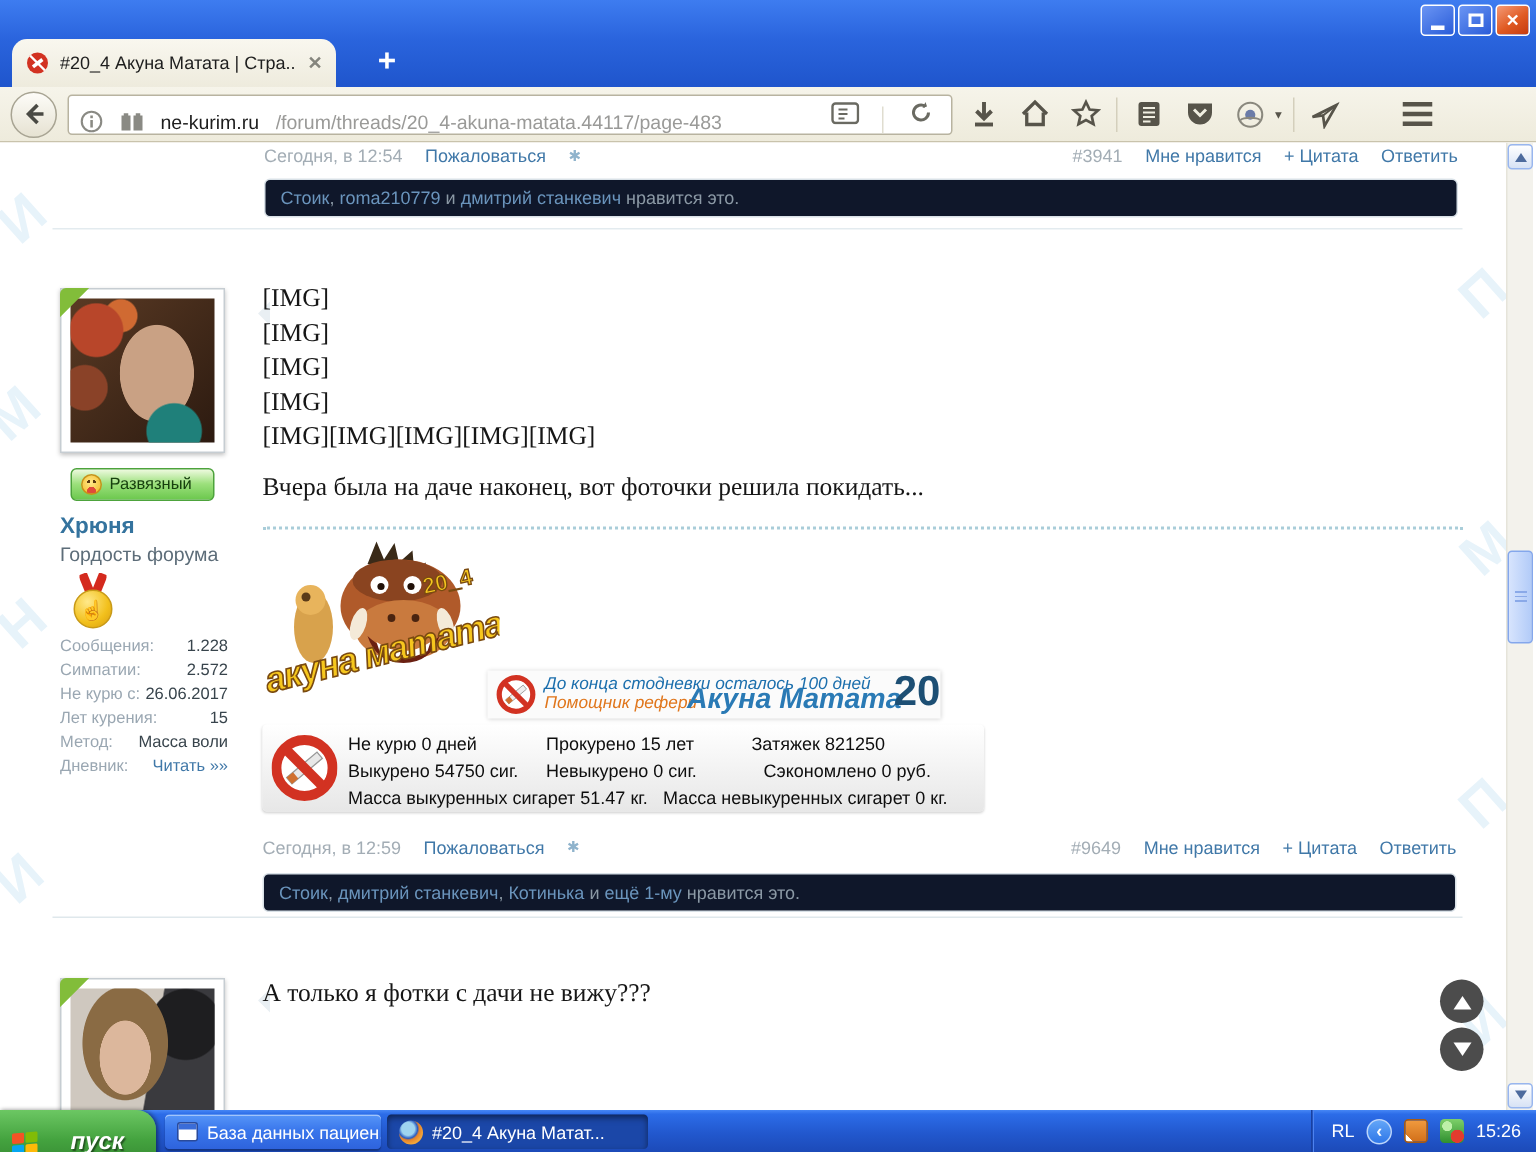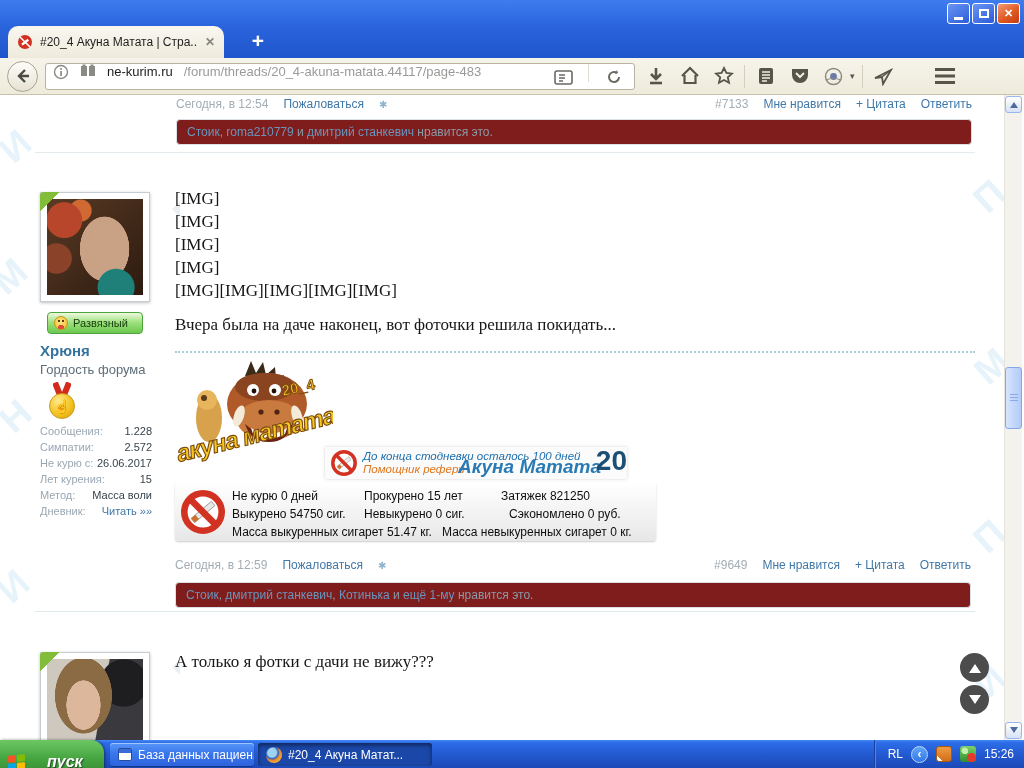--- a/index.html
+++ b/index.html
@@ -26,38 +26,38 @@
   .newtab{position:absolute;left:240px;top:28px;color:#fff;font-size:21px;font-weight:bold;width:36px;height:28px;text-align:center;line-height:26px}
 
   
   .navbar{position:absolute;top:58px;width:1024px;height:37px;
     background:linear-gradient(#f6f4ea,#eeebdc);border-bottom:1px solid #c9c3ac;
     display:flex;align-items:center;padding:0 7px;gap:7px}
   .back-btn{width:31px;height:31px;border-radius:50%;flex:0 0 31px;
     background:linear-gradient(#fdfcf8,#e6e2d2);border:1px solid #a8a493;
     display:flex;align-items:center;justify-content:center}
   .urlbar{flex:0 0 590px;height:27px;background:#fff;border:1px solid #b8b3a0;border-radius:3px;
-    display:flex;align-items:flex-start;padding:0 7px;gap:11px;overflow:hidden}
+    display:flex;align-items:flex-end;padding:0 7px;gap:11px;overflow:hidden}
   .url-domain{font-size:13px;color:#1d1d1d;white-space:nowrap}
   .url-path{font-size:13px;color:#9a9a98;white-space:nowrap;overflow:hidden;flex:1}
   .tool-icon{width:27px;height:27px;display:flex;align-items:center;justify-content:center;flex:0 0 auto}
   .divider-v{width:1px;height:23px;background:#d4cfbc;flex:0 0 1px}
   .mini-div{width:1px;height:18px;background:#e0ddd0}
   .caret{color:#57544a;font-size:9px;margin-left:-4px}
 
   
   .viewport{position:absolute;top:95px;left:0;width:1024px;height:645px;background:#fff;overflow:hidden}
   .wm{position:absolute;color:#e7f3fa;font-weight:bold;transform:rotate(-42deg);font-size:38px;pointer-events:none}
 
   .link{color:#4078a8;cursor:pointer;text-decoration:none}
   .meta{color:#a3adb5}
   .footer-row{position:absolute;left:176px;width:796px;display:flex;align-items:center;gap:15px;font-size:12px}
   .footer-right{margin-left:auto;display:flex;gap:15px;align-items:center}
   .perma{color:#8fb3cc;font-size:10px}
-  .likes-box{position:absolute;left:176px;width:796px;height:26px;background:#7f1d1d;border:1px solid #d9e1e7;border-radius:4px;
+  .likes-box{position:absolute;left:176px;width:796px;height:26px;background:#0f172a;border:1px solid #d9e1e7;border-radius:4px;
     font-size:12px;color:#8b99a5;display:flex;align-items:center;padding:0 10px;white-space:pre}
   .likes-box .lk{color:#6a94bc}
   .post-sep{position:absolute;left:35px;width:940px;border-top:1px solid #e3ebef}
 
   .post2{position:absolute;left:35px;top:90px;width:940px;height:427px;border-bottom:1px solid #dfe8ec}
   .post3{position:absolute;left:35px;top:550px;width:940px;height:95px}
 
   .avatar-box{position:absolute;left:5px;top:7px;width:110px;height:110px;background:#fff;
     border:1px solid #c6cdd2;box-shadow:0 1px 3px rgba(0,0,0,.25);padding:6px}
   .avatar-img{width:96px;height:96px}
@@ -298,21 +298,21 @@
   <span class="wm" style="left:976px;top:80px">П</span>
   <span class="wm" style="left:976px;top:250px">М</span>
   <span class="wm" style="left:976px;top:420px">П</span>
   <span class="wm" style="left:976px;top:565px">И</span>
 
   <div class="footer-row" style="top:2px">
     <span class="meta">Сегодня, в 12:54</span>
     <span class="link">Пожаловаться</span>
     <span class="perma">✱</span>
     <span class="footer-right">
-      <span class="meta">#7133</span>
+      <span class="meta">#3941</span>
       <span class="link">Мне нравится</span>
       <span class="link">+ Цитата</span>
       <span class="link">Ответить</span>
     </span>
   </div>
   <div class="likes-box" style="top:24px">
     <span class="lk">Стоик</span><span>, </span><span class="lk">roma210779</span><span> и </span><span class="lk">дмитрий станкевич</span><span> нравится это.</span>
   </div>
   <div class="post-sep" style="top:57px"></div>
 

